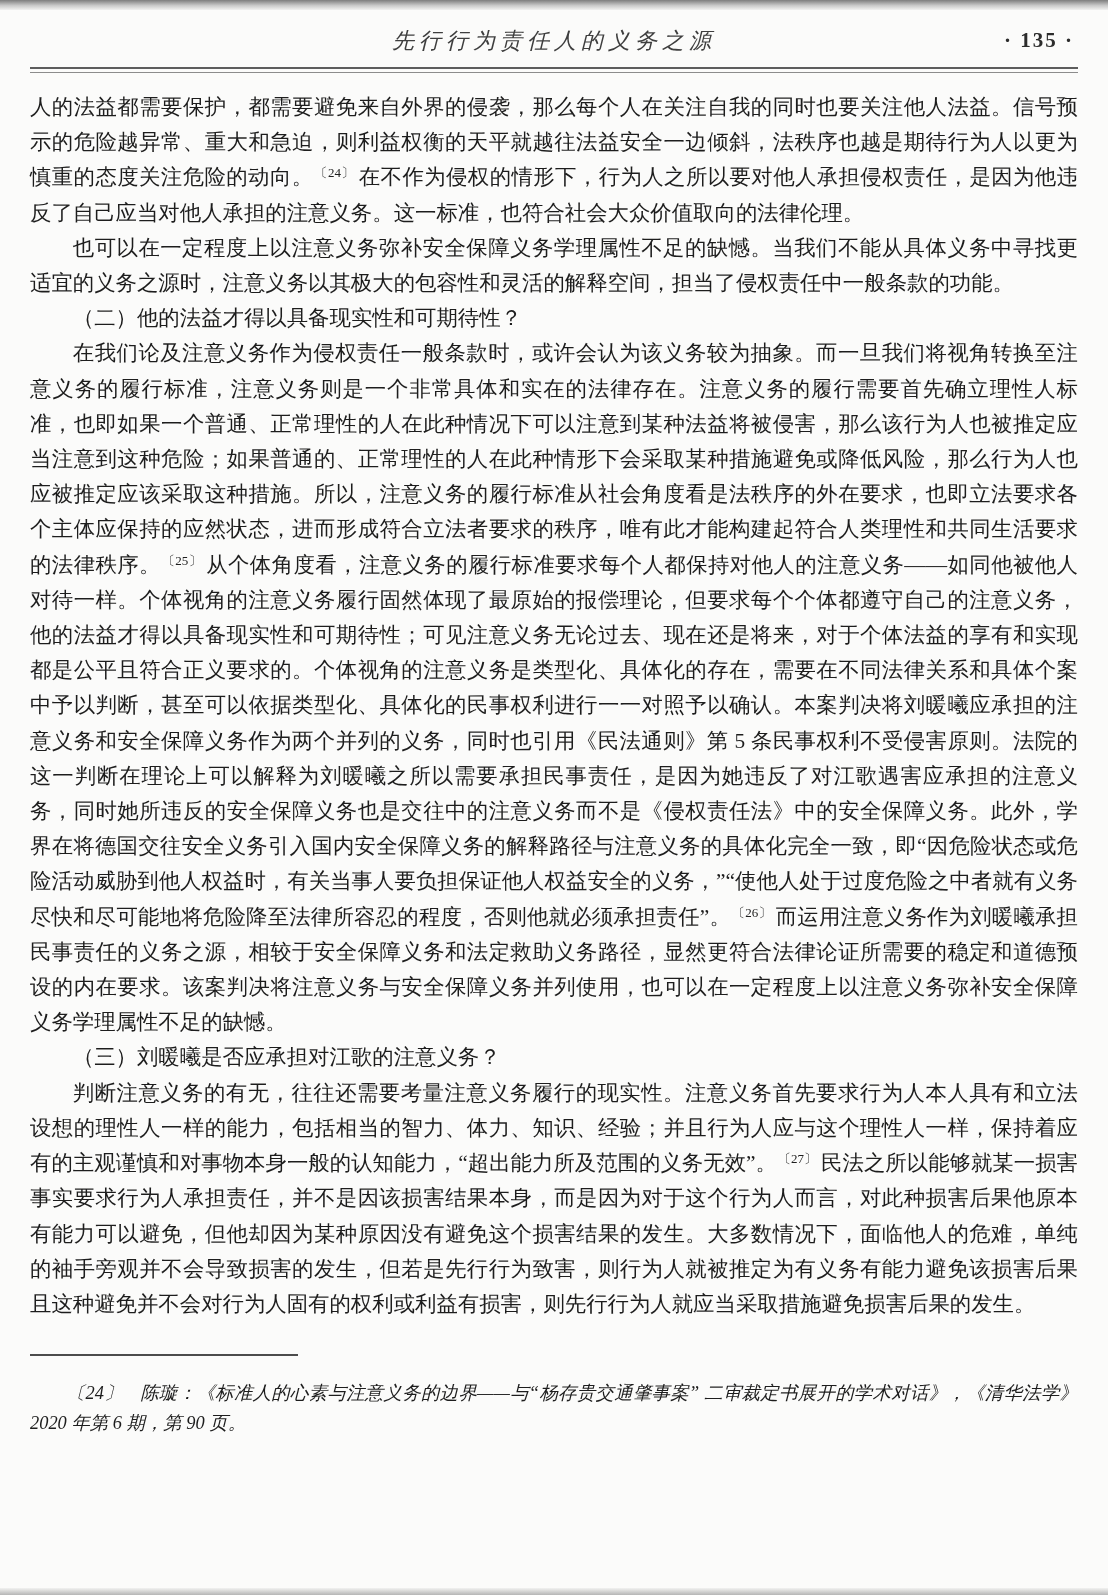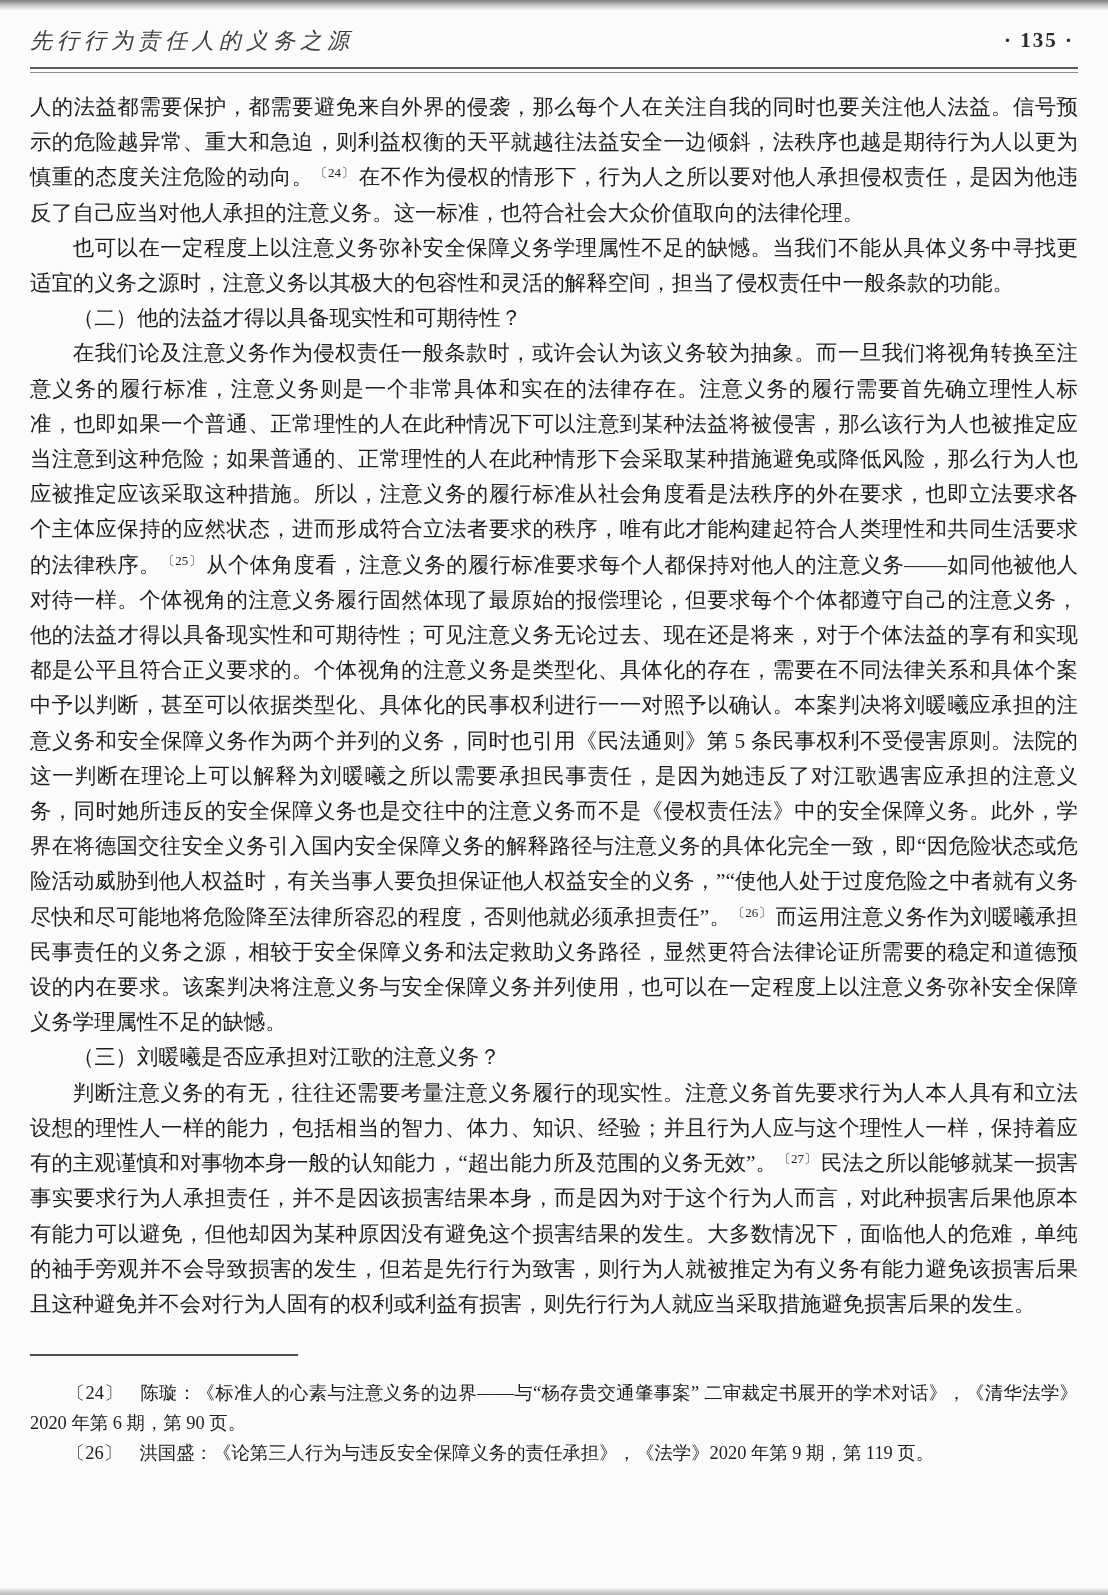--- a/index.html
+++ b/index.html
@@ -26,20 +26,21 @@
   }
   .inner { padding: 0 30px; }
 
   
   .page-header {
     position: relative;
     padding-top: 26px;
     height: 34px;
   }
   .running-title {
+    text-align: center;
     font-style: italic;
     font-size: 22px;
     letter-spacing: 5px;
     color: #3e3e3e;
   }
   .page-number {
     position: absolute;
     right: 4px; top: 28px;
     font-size: 21px;
     letter-spacing: 2px;
@@ -78,20 +79,21 @@
     margin-top: 32px;
     width: 268px;
     border-top: 2.5px solid #4c4c4c;
   }
   .footnotes {
     margin-top: 22px;
     font-size: 18.4px;
     line-height: 30px;
     color: #1d1d1d;
     text-align: justify;
+    font-style: italic;
   }
   .footnotes p { margin: 0; text-indent: 2em; }
   .fn-marker { margin-right: 0.95em; }
 </style>
 </head>
 <body>
 
 <div class="page">
   <div class="scan-edge-top"></div>
 
@@ -113,18 +115,17 @@
 
       <p>（三）刘暖曦是否应承担对江歌的注意义务？</p>
 
       <p><span>判断注意义务的有无，往往还需要考量注意义务履行的现实性。注意义务首先要求行为人本人具有和立法设想的理性人一样的能力，包括相当的智力、体力、知识、经验；并且行为人应与这个理性人一样，保持着应有的主观谨慎和对事物本身一般的认知能力，“超出能力所及范围的义务无效”。</span><sup class="fnref">〔27〕</sup><span>民法之所以能够就某一损害事实要求行为人承担责任，并不是因该损害结果本身，而是因为对于这个行为人而言，对此种损害后果他原本有能力可以避免，但他却因为某种原因没有避免这个损害结果的发生。大多数情况下，面临他人的危难，单纯的袖手旁观并不会导致损害的发生，但若是先行行为致害，则行为人就被推定为有义务有能力避免该损害后果且这种避免并不会对行为人固有的权利或利益有损害，则先行行为人就应当采取措施避免损害后果的发生。</span></p>
     </main>
 
     <div class="footnote-rule"></div>
 
     <section class="footnotes">
       <p><span class="fn-marker">〔24〕</span><span>陈璇：《标准人的心素与注意义务的边界——与“杨存贵交通肇事案” 二审裁定书展开的学术对话》，《清华法学》2020 年第 6 期，第 90 页。</span></p>
-      <p><span class="fn-marker">〔26〕</span><span>洪国盛：《论第三人行为与违反安全保障义务的责任承担》，《法学》2020 年第 9 期，第 119 页。</span></p>
     </section>
   </div>
 
   <div class="scan-edge-bottom"></div>
 </div>
 
 </body></html>

